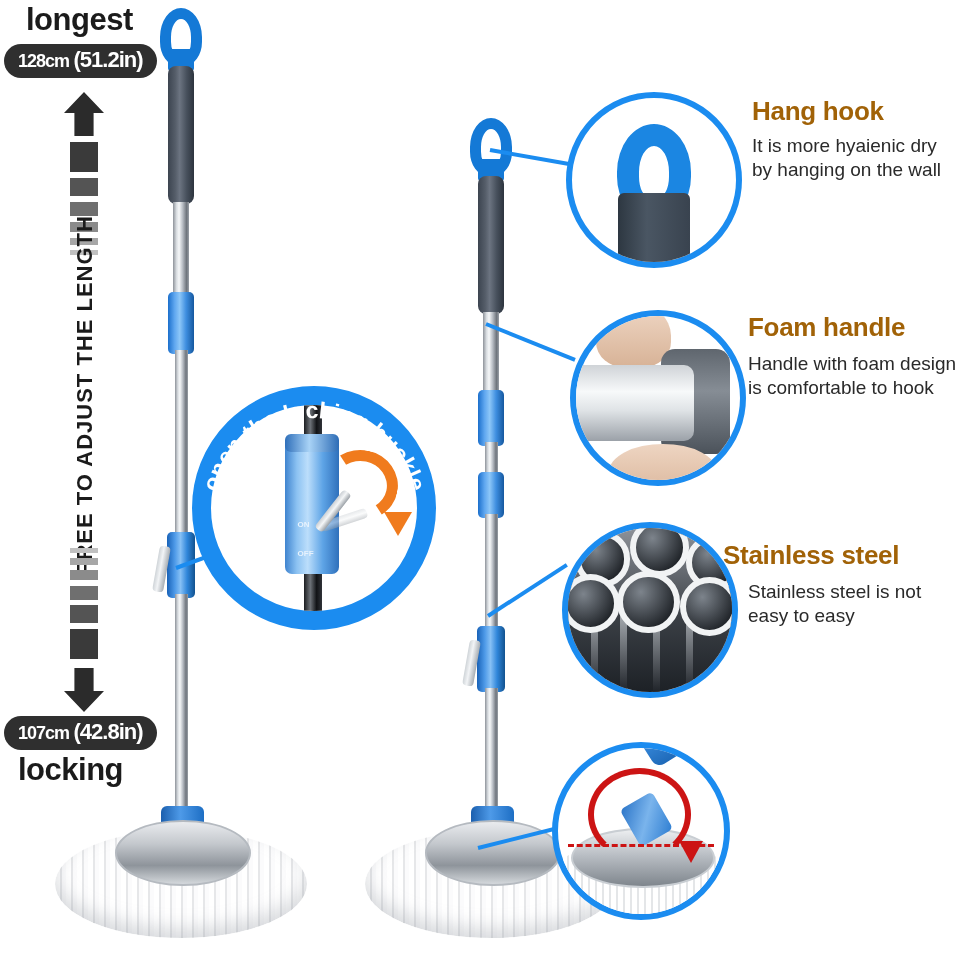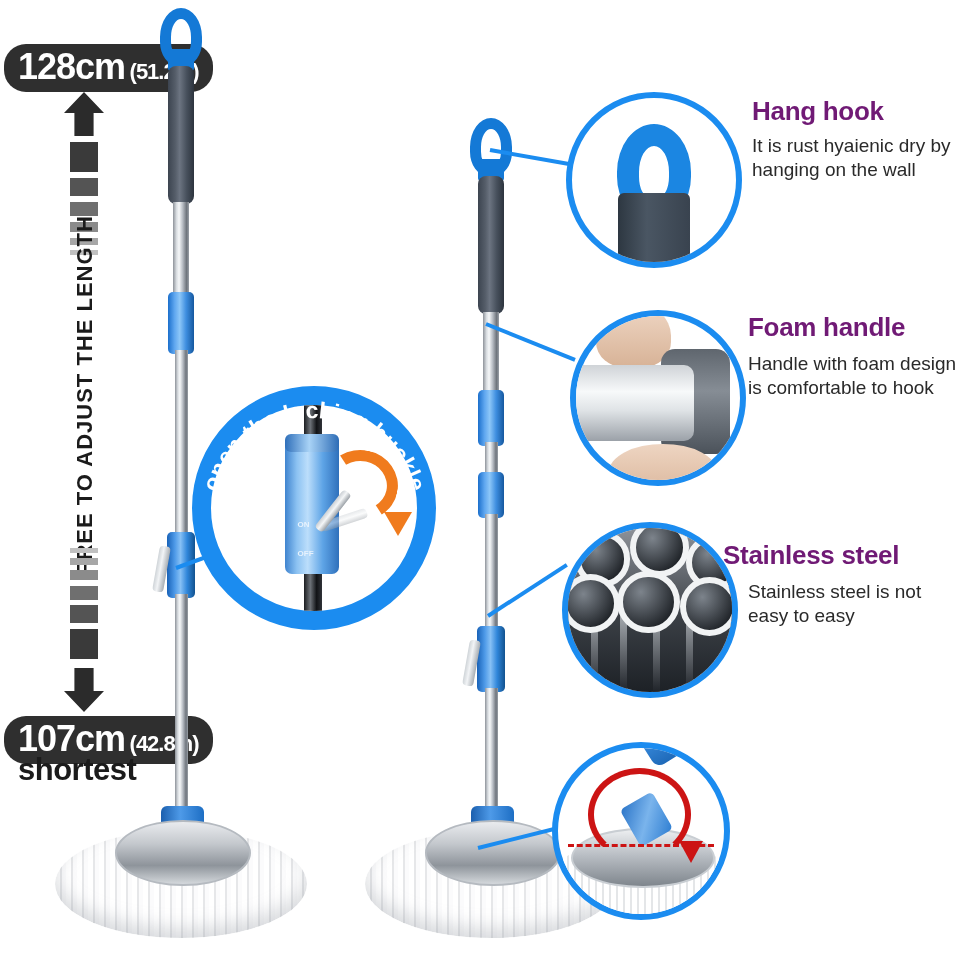--- a/index.html
+++ b/index.html
@@ -18,21 +18,21 @@
     font-size:31px;font-weight:bold;color:#1b1b1b;letter-spacing:-0.5px;
   }
   .meas-badge{
     position:absolute;
     background:#2f2f2f;color:#ffffff;
     border-radius:22px;
     padding:5px 14px 7px 14px;
     font-weight:bold;white-space:nowrap;
     line-height:1;
   }
-  .meas-badge .big{font-size:36px;letter-spacing:-1px;}
+  .meas-badge .big{font-size:18px;letter-spacing:-1px;}
   .meas-badge .small{font-size:22px;letter-spacing:-1px;}
   .badge-top{left:4px;top:44px;}
   .badge-bottom{left:4px;top:716px;}
   .meas-shortest-label{
     position:absolute;left:18px;top:752px;
     font-size:31px;font-weight:bold;color:#1b1b1b;letter-spacing:-0.5px;
   }
 
   .arrowbar{position:absolute;left:64px;top:92px;width:40px;height:620px;}
   .arrow-head{position:absolute;left:0;width:40px;height:44px;}
@@ -218,28 +218,29 @@
     border-left-color:transparent;border-bottom-color:transparent;
     box-sizing:border-box;transform:rotate(12deg);
   }
   .orange-tip{
     position:absolute;left:84%;top:52%;
     width:0;height:0;border-left:14px solid transparent;border-right:14px solid transparent;
     border-top:24px solid #f07b1d;
   }
 
   
-  .ctitle{position:absolute;font-size:26px;font-weight:bold;color:#701a75;letter-spacing:-0.3px;white-space:nowrap;}
+  .ctitle{position:absolute;font-size:26px;font-weight:bold;color:#a16207;letter-spacing:-0.3px;white-space:nowrap;}
   .cbody{position:absolute;font-size:19px;color:#2a2a2a;line-height:1.26;width:205px;}
 </style>
 </head>
 <body>
 
 <div class="stage">
 
+  <div class="meas-longest-label">longest</div>
 
   <div class="meas-badge badge-top">
     <span class="big">128cm</span>
     <span class="small">(51.2in)</span>
   </div>
 
   <div class="arrowbar">
     <div class="arrow-head up"></div>
     <div class="dash" style="top:50px;height:30px;background:#3a3a3a;"></div>
     <div class="dash" style="top:86px;height:18px;background:#545454;"></div>
@@ -256,21 +257,21 @@
     <div class="dash" style="top:494px;height:14px;background:#6f6f6f;"></div>
     <div class="dash" style="top:513px;height:18px;background:#545454;"></div>
     <div class="dash" style="top:537px;height:30px;background:#3a3a3a;"></div>
     <div class="arrow-head down"></div>
   </div>
 
   <div class="meas-badge badge-bottom">
     <span class="big">107cm</span>
     <span class="small">(42.8in)</span>
   </div>
-  <div class="meas-shortest-label">shortest</div>
+  <div class="meas-shortest-label">locking</div>
 
   <div class="pole" style="left:0;top:0;width:330px;height:957px;">
     <div class="hook" style="left:160px;top:8px;"></div>
     <div class="foam" style="left:168px;top:66px;height:138px;"></div>
     <div class="steel" style="left:173px;top:202px;height:96px;"></div>
     <div class="collar" style="left:168px;top:292px;height:62px;"></div>
     <div class="steel thin" style="left:175px;top:350px;height:190px;"></div>
     <div class="buckle" style="left:167px;top:532px;height:66px;"></div>
     <div class="buckle-lever" style="left:156px;top:546px;"></div>
     <div class="steel thin" style="left:175px;top:594px;height:222px;"></div>
@@ -325,21 +326,21 @@
       <div class="mop-disc"></div>
     </div>
   </div>
 
   <div class="leader" style="left:490px;top:148px;width:86px;transform:rotate(10deg);"></div>
   <div class="dcircle" style="left:566px;top:92px;width:176px;height:176px;">
     <div class="art-hook-ring"></div>
     <div class="art-hook-body"></div>
   </div>
   <div class="ctitle" style="left:752px;top:96px;">Hang hook</div>
-  <div class="cbody" style="left:752px;top:134px;">It is rust hyaienic dry by hanging on the wall</div>
+  <div class="cbody" style="left:752px;top:134px;">It is more hyaienic dry by hanging on the wall</div>
 
   <div class="leader" style="left:486px;top:322px;width:96px;transform:rotate(22deg);"></div>
   <div class="dcircle" style="left:570px;top:310px;width:176px;height:176px;">
     <div class="art-thumb"></div>
     <div class="art-foam"></div>
     <div class="art-pole"></div>
     <div class="art-finger"></div>
   </div>
   <div class="ctitle" style="left:748px;top:312px;text-align:right;">Foam handle</div>
   <div class="cbody" style="left:748px;top:352px;width:215px;">Handle with foam design is comfortable to hook</div>

